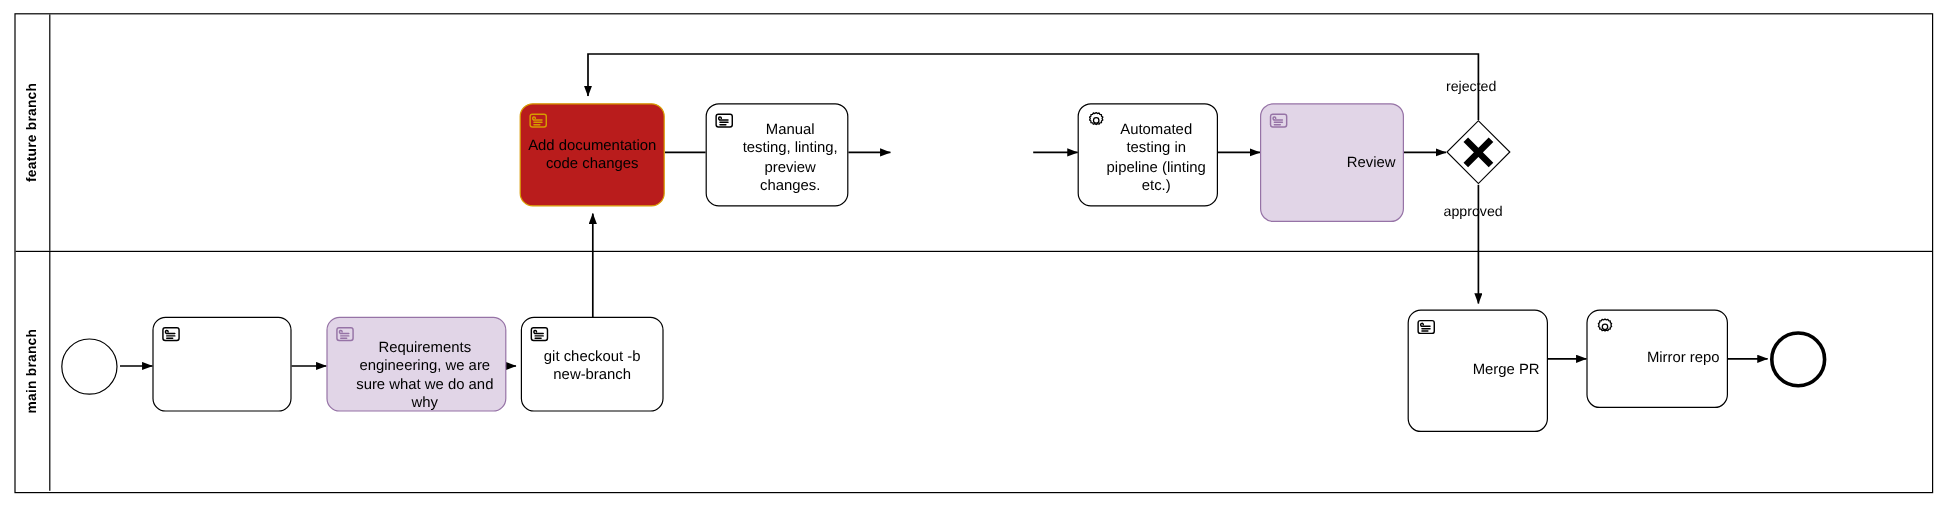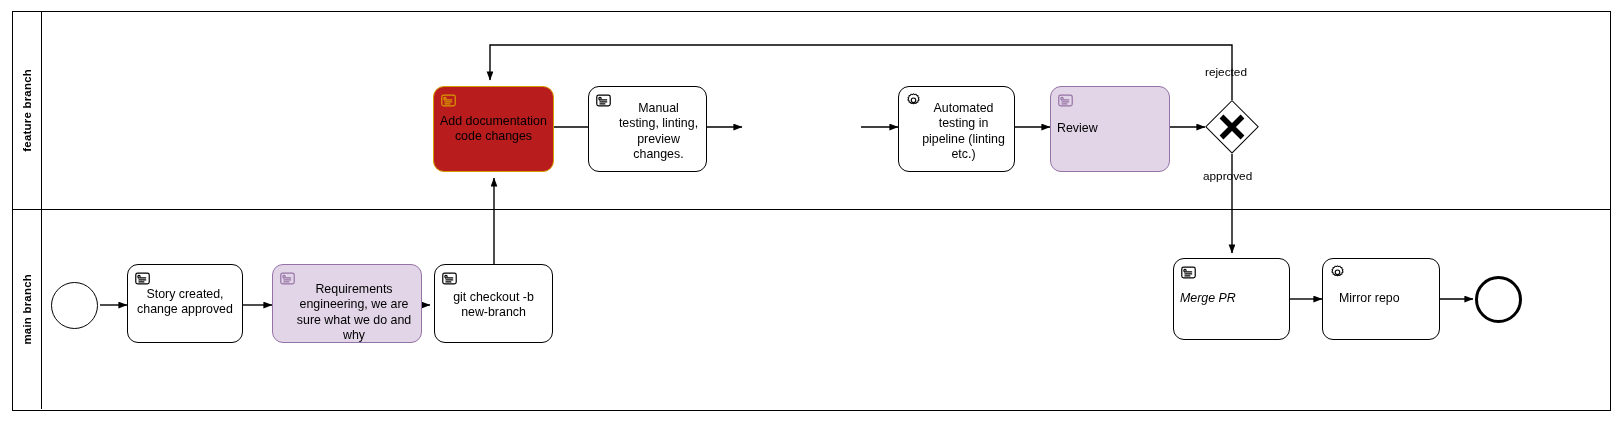--- a/index.html
+++ b/index.html
@@ -58,21 +58,21 @@
 
   
   .task {
     position: absolute;
     box-sizing: border-box;
     border: 1.4px solid #000000;
     border-radius: 11px;
     background: #ffffff;
     display: flex;
     align-items: center;
-    justify-content: flex-start;
+    justify-content: flex-end;
     padding: 4px 6px;
   }
   .task-label {
     font-size: 12.4px;
     line-height: 15.4px;
     color: #000000;
     text-align: center;
     word-wrap: break-word;
   }
   .task.orange {
@@ -221,21 +221,21 @@
 
 
   <div class="task align-top" style="left:898px; top:86px; width:117px; height:86px;">
     <svg class="task-icon" viewBox="0 0 24 24">
       <path d="M12 2.6 l1.6 1.1 1.8 -0.7 0.9 1.7 1.9 0.2 0 1.95 1.6 1.05 -0.85 1.75 0.85 1.75 -1.6 1.05 0 1.95 -1.9 0.2 -0.9 1.7 -1.8 -0.7 -1.6 1.1 -1.6 -1.1 -1.8 0.7 -0.9 -1.7 -1.9 -0.2 0 -1.95 -1.6 -1.05 0.85 -1.75 -0.85 -1.75 1.6 -1.05 0 -1.95 1.9 -0.2 0.9 -1.7 1.8 0.7 z" fill="none" stroke="#000000" stroke-width="1.5" stroke-linejoin="round"></path>
       <circle cx="12" cy="11.8" r="3.2" fill="none" stroke="#000000" stroke-width="1.5"></circle>
     </svg>
     <span class="task-label" style="padding-left:14px;">Automated testing in pipeline (linting etc.)</span>
   </div>
 
-  <div class="task purple" style="left:1050px; top:86px; width:120px; height:86px;">
+  <div class="task purple" style="left:1050px; top:86px; width:120px; height:99px;">
     <svg class="task-icon" viewBox="0 0 24 24">
       <rect x="2.5" y="4.5" width="19" height="15" rx="2.6" fill="none" stroke="#9673a6" stroke-width="1.7"></rect>
       <path d="M7 11.2 h9.5 M7 14 h9.5 M7 16.8 h7" stroke="#9673a6" stroke-width="1.7" fill="none" stroke-linecap="round"></path>
       <path d="M6.4 11.2 C5.1 10.2 5.1 8 6.8 7.7 C8 7.5 8.6 8.3 8.6 9.4" stroke="#9673a6" stroke-width="1.7" fill="none" stroke-linecap="round"></path>
     </svg>
     <span class="task-label">Review</span>
   </div>
 
   <div class="gateway" style="left:1205px; top:100px; width:54px; height:54px;">
     <div class="diamond"></div>
@@ -245,42 +245,41 @@
   </div>
 
   <div class="event start" style="left:51px; top:282px; width:47px; height:47px;"></div>
 
   <div class="task align-top" style="left:127px; top:264px; width:116px; height:79px;">
     <svg class="task-icon" viewBox="0 0 24 24">
       <rect x="2.5" y="4.5" width="19" height="15" rx="2.6" fill="none" stroke="#000000" stroke-width="1.7"></rect>
       <path d="M7 11.2 h9.5 M7 14 h9.5 M7 16.8 h7" stroke="#000000" stroke-width="1.7" fill="none" stroke-linecap="round"></path>
       <path d="M6.4 11.2 C5.1 10.2 5.1 8 6.8 7.7 C8 7.5 8.6 8.3 8.6 9.4" stroke="#000000" stroke-width="1.7" fill="none" stroke-linecap="round"></path>
     </svg>
-    <span class="task-label" style="padding-top:8px;">Story created, change approved</span>
   </div>
 
   <div class="task purple align-top" style="left:272px; top:264px; width:150px; height:79px;">
     <svg class="task-icon" viewBox="0 0 24 24">
       <rect x="2.5" y="4.5" width="19" height="15" rx="2.6" fill="none" stroke="#9673a6" stroke-width="1.7"></rect>
       <path d="M7 11.2 h9.5 M7 14 h9.5 M7 16.8 h7" stroke="#9673a6" stroke-width="1.7" fill="none" stroke-linecap="round"></path>
       <path d="M6.4 11.2 C5.1 10.2 5.1 8 6.8 7.7 C8 7.5 8.6 8.3 8.6 9.4" stroke="#9673a6" stroke-width="1.7" fill="none" stroke-linecap="round"></path>
     </svg>
     <span class="task-label" style="padding-top:3px; padding-left:14px;">Requirements engineering, we are sure what we do and why</span>
   </div>
 
   <div class="task align-top" style="left:434px; top:264px; width:119px; height:79px;">
     <svg class="task-icon" viewBox="0 0 24 24">
       <rect x="2.5" y="4.5" width="19" height="15" rx="2.6" fill="none" stroke="#000000" stroke-width="1.7"></rect>
       <path d="M7 11.2 h9.5 M7 14 h9.5 M7 16.8 h7" stroke="#000000" stroke-width="1.7" fill="none" stroke-linecap="round"></path>
       <path d="M6.4 11.2 C5.1 10.2 5.1 8 6.8 7.7 C8 7.5 8.6 8.3 8.6 9.4" stroke="#000000" stroke-width="1.7" fill="none" stroke-linecap="round"></path>
     </svg>
     <span class="task-label" style="padding-top:11px;">git checkout -b new-branch</span>
   </div>
 
-  <div class="task" style="left:1173px; top:258px; width:117px; height:82px;font-style:italic;">
+  <div class="task" style="left:1173px; top:258px; width:117px; height:102px;">
     <svg class="task-icon" viewBox="0 0 24 24">
       <rect x="2.5" y="4.5" width="19" height="15" rx="2.6" fill="none" stroke="#000000" stroke-width="1.7"></rect>
       <path d="M7 11.2 h9.5 M7 14 h9.5 M7 16.8 h7" stroke="#000000" stroke-width="1.7" fill="none" stroke-linecap="round"></path>
       <path d="M6.4 11.2 C5.1 10.2 5.1 8 6.8 7.7 C8 7.5 8.6 8.3 8.6 9.4" stroke="#000000" stroke-width="1.7" fill="none" stroke-linecap="round"></path>
     </svg>
     <span class="task-label">Merge PR</span>
   </div>
 
   <div class="task" style="left:1322px; top:258px; width:118px; height:82px;padding-left:16px;">
     <svg class="task-icon" viewBox="0 0 24 24">

